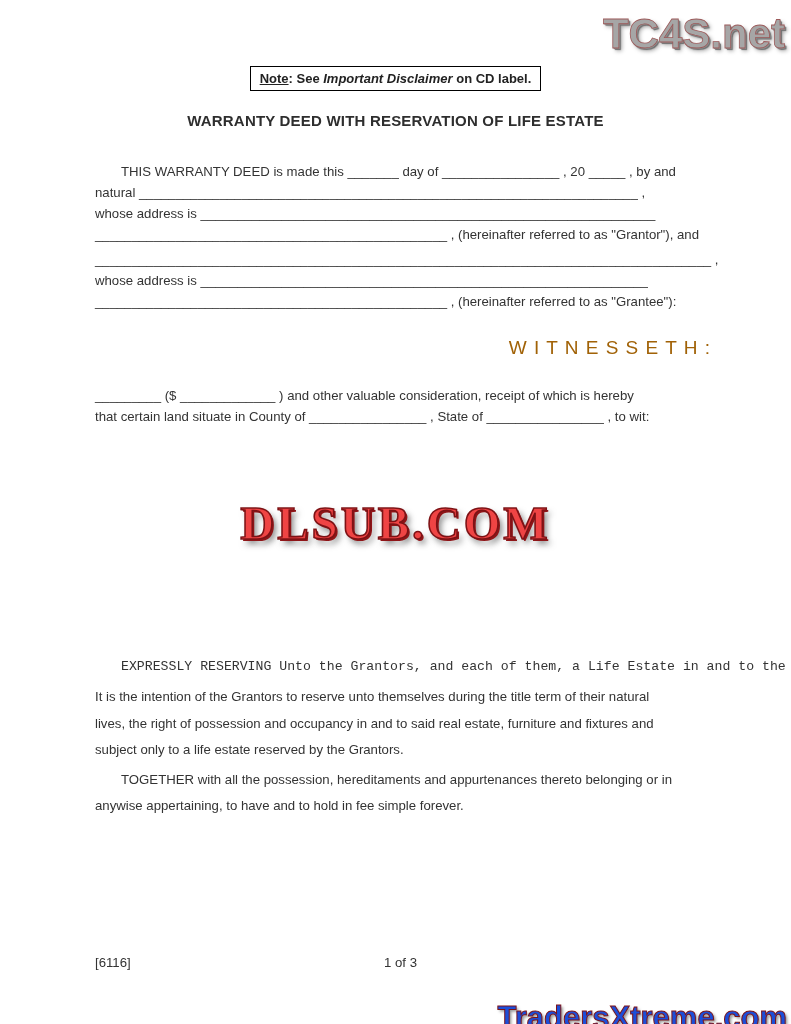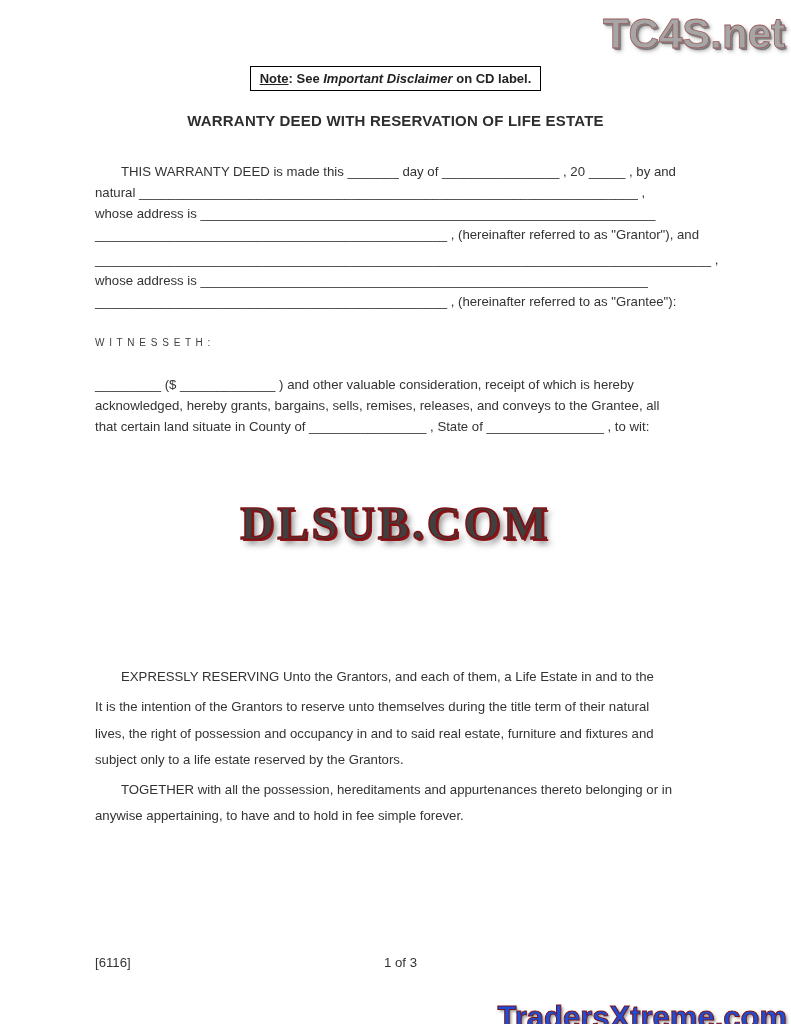--- a/index.html
+++ b/index.html
@@ -29,21 +29,21 @@
   }
   .wm-center {
     position: absolute;
     top: 480px;
     left: 50%;
     transform: translateX(-50%);
     font-family: "Liberation Serif", serif;
     font-weight: bold;
     font-size: 47px;
     letter-spacing: 3px;
-    color: #404040;
+    color: #ef4444;
     -webkit-text-stroke: 1.6px #7d1215;
     text-shadow: 2px 2px 0 #8f1518, 4px 5px 6px rgba(30,30,30,.55);
     white-space: nowrap;
   }
   .wm-bottom {
     position: absolute;
     bottom: 4px;
     right: 4px;
     font-size: 31px;
     font-weight: bold;
@@ -92,26 +92,26 @@
     white-space: pre;
   }
   .loose .line { line-height: 26.5px; }
   .ind { padding-left: 26px; }
 
   .p-intro   { margin-top: 32px; }
   .gap-top   { margin-top: 4px; }
   .witness   {
     margin-top: 25px;
     margin-bottom: 26px;
-    text-align: left;
-    font-size: 10px;
-    color: #404040;
+    text-align: right;
+    font-size: 19px;
+    color: #a16207;
     letter-spacing: 1px;
   }
-  .p-reserving { margin-top: 229px; }
+  .p-reserving { margin-top: 229px; font-family: Liberation Mono, monospace; }
   .p-intention { margin-top: 7px; }
   .p-together  { margin-top: 3px; }
 
   
   .footer {
     position: absolute;
     left: 95px;
     right: 85px;
     top: 939px;
     font-size: 13.2px;
@@ -147,21 +147,20 @@
       <div class="line">________________________________________________ , (hereinafter referred to as "Grantor"), and</div>
       <div class="line gap-top">____________________________________________________________________________________ ,</div>
       <div class="line">whose address is _____________________________________________________________</div>
       <div class="line">________________________________________________ , (hereinafter referred to as "Grantee"):</div>
     </div>
 
     <div class="witness">W I T N E S S E T H :</div>
 
     <div class="para">
       <div class="line">_________ ($ _____________ ) and other valuable consideration, receipt of which is hereby</div>
-      <div class="line">acknowledged, hereby grants, bargains, sells, remises, releases, and conveys to the Grantee, all</div>
       <div class="line">that certain land situate in County of ________________ , State of ________________ , to wit:</div>
     </div>
 
     <div class="para p-reserving">
       <div class="line ind">EXPRESSLY RESERVING Unto the Grantors, and each of them, a Life Estate in and to the</div>
     </div>
 
     <div class="para p-intention loose">
       <div class="line">It is the intention of the Grantors to reserve unto themselves during the title term of their natural</div>
       <div class="line">lives, the right of possession and occupancy in and to said real estate, furniture and fixtures and</div>

